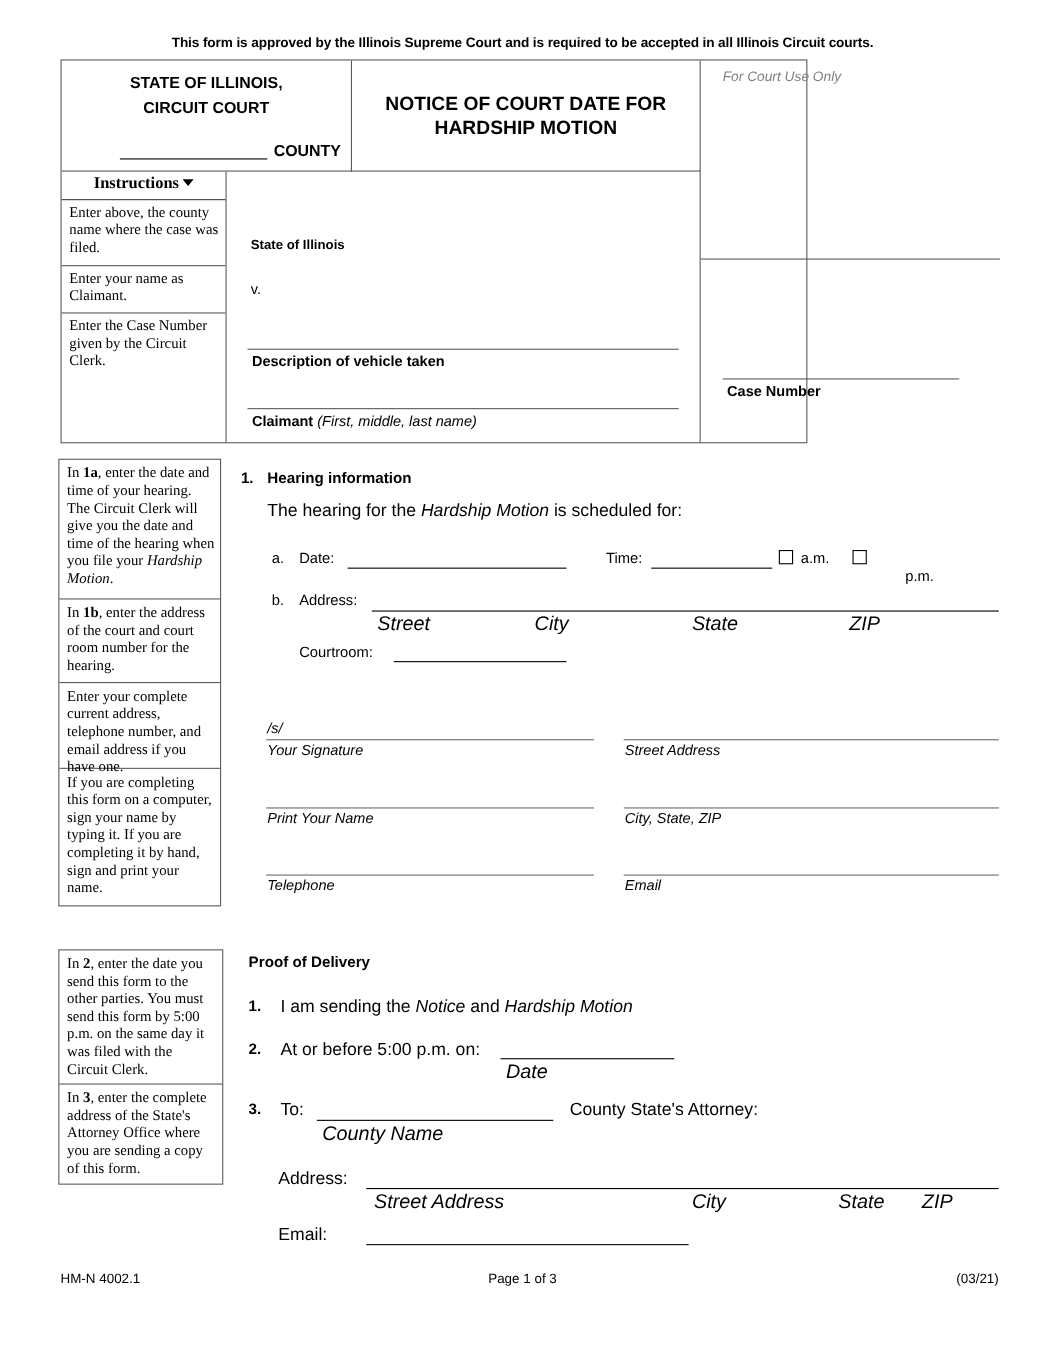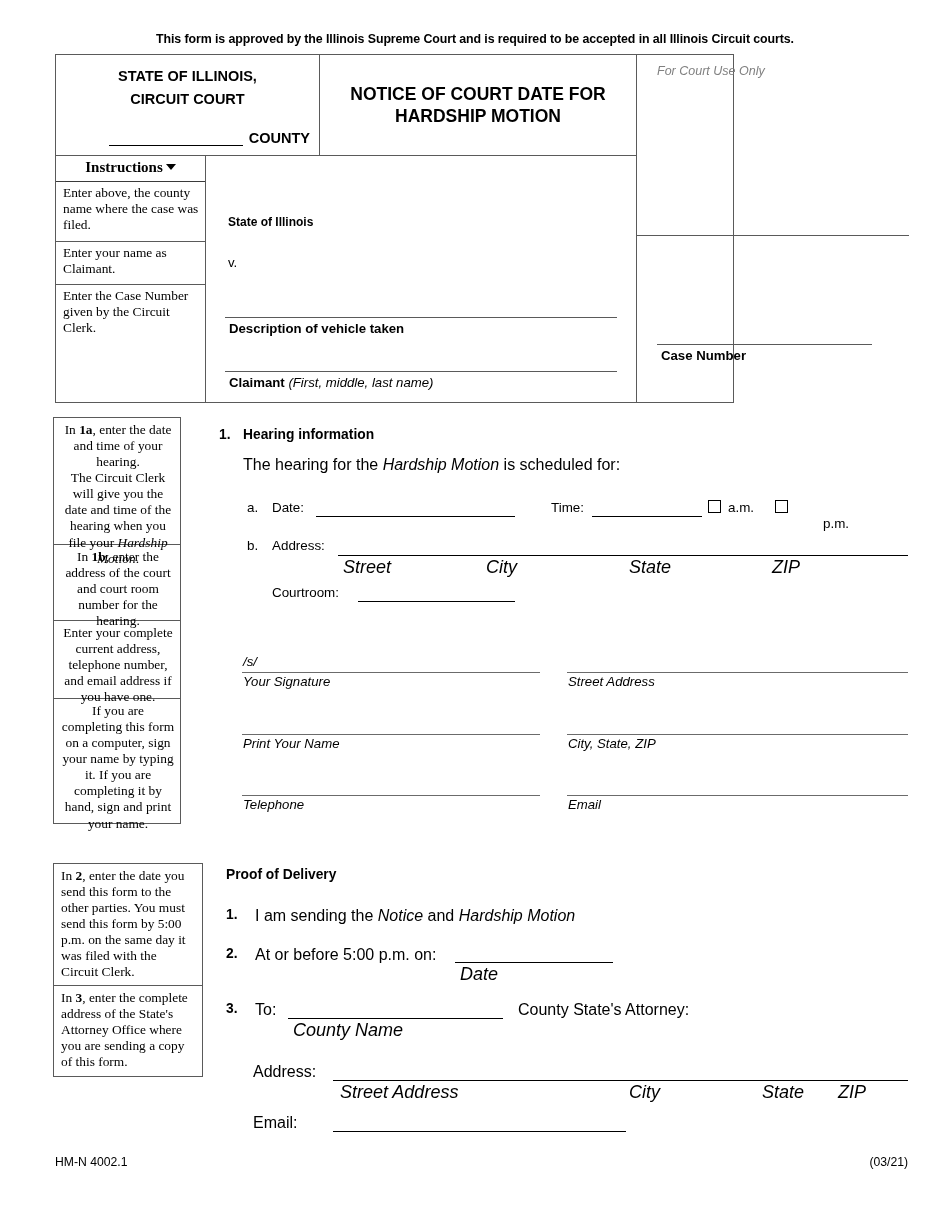--- a/index.html
+++ b/index.html
@@ -214,21 +214,21 @@
     font-size: 13.4px;
     line-height: 1.2;
   }
   .note-cell {
     border-bottom: 1.1px solid #5a5a5a;
     padding: 4px 5px 5px 7px;
     box-sizing: border-box;
   }
   .note-cell:last-child { border-bottom: none; }
 
-  #notes-1 { left: 53px; top: 417px; width: 128px; text-align: center; }
+  #notes-1 { left: 53px; top: 417px; width: 148px; }
   #notes-2 { left: 53px; top: 863px; width: 150px; }
 
   
   .sec-num {
     position: absolute;
     font-size: 13.8px;
     font-weight: bold;
   }
   .sec-title {
     position: absolute;
@@ -430,15 +430,16 @@
   <div class="fill-line" style="left:333px; top:1080px; width:575px;"></div>
   <div class="cap-hint" style="left:340px; top:1082px;">Street Address</div>
   <div class="cap-hint" style="left:629px; top:1082px;">City</div>
   <div class="cap-hint" style="left:762px; top:1082px;">State</div>
   <div class="cap-hint" style="left:838px; top:1082px;">ZIP</div>
 
   <div class="body-txt" style="left:253px; top:1114px;">Email:</div>
   <div class="fill-line" style="left:333px; top:1131px; width:293px;"></div>
 
   <div class="footer-l">HM-N 4002.1</div>
+  <div class="footer-c">Page 1 of 3</div>
   <div class="footer-r">(03/21)</div>
 
 </div>
 
 </body></html>

